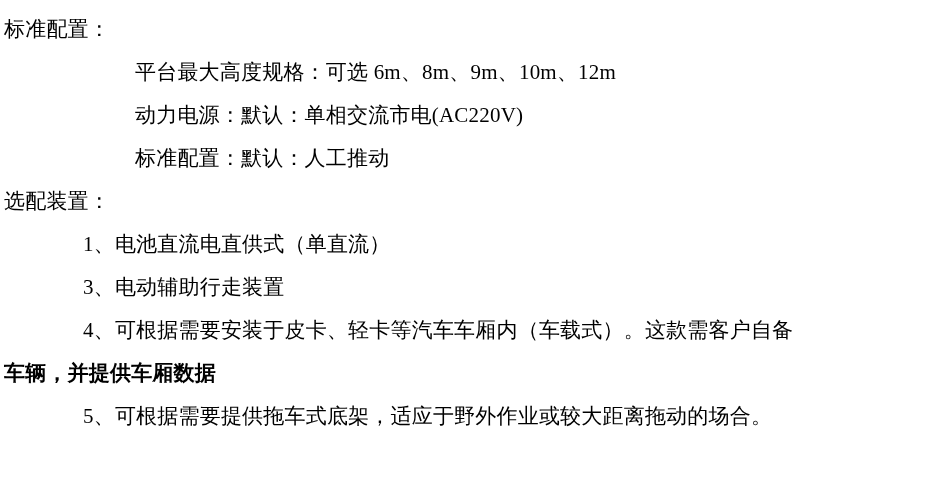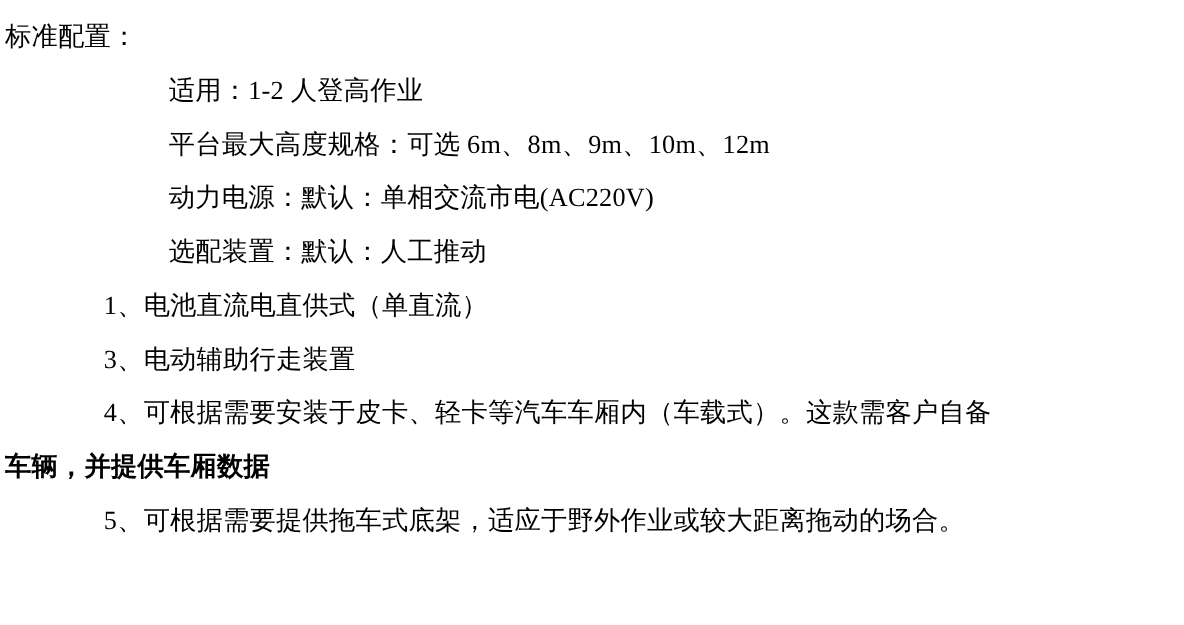--- a/index.html
+++ b/index.html
@@ -41,28 +41,28 @@
     font-weight: bold;
   }
 </style>
 </head>
 <body>
 
 <div class="doc">
 
   <div class="line heading">标准配置：</div>
 
-  <div class="line indent-1">适用：1-2 人登高作业</div>
 
   <div class="line indent-1">平台最大高度规格：可选 6m、8m、9m、10m、12m</div>
 
   <div class="line indent-1">动力电源：默认：单相交流市电(AC220V)</div>
 
-  <div class="line indent-1">选配装置：默认：人工推动</div>
+  <div class="line indent-1">标准配置：默认：人工推动</div>
 
+  <div class="line heading">选配装置：</div>
 
   <div class="line indent-2">1、电池直流电直供式（单直流）</div>
 
 
   <div class="line indent-2">3、电动辅助行走装置</div>
 
   <div class="line indent-2">4、可根据需要安装于皮卡、轻卡等汽车车厢内（车载式）。这款需客户自备</div>
 
   <div class="line wrap-line">车辆，并提供车厢数据</div>
 

